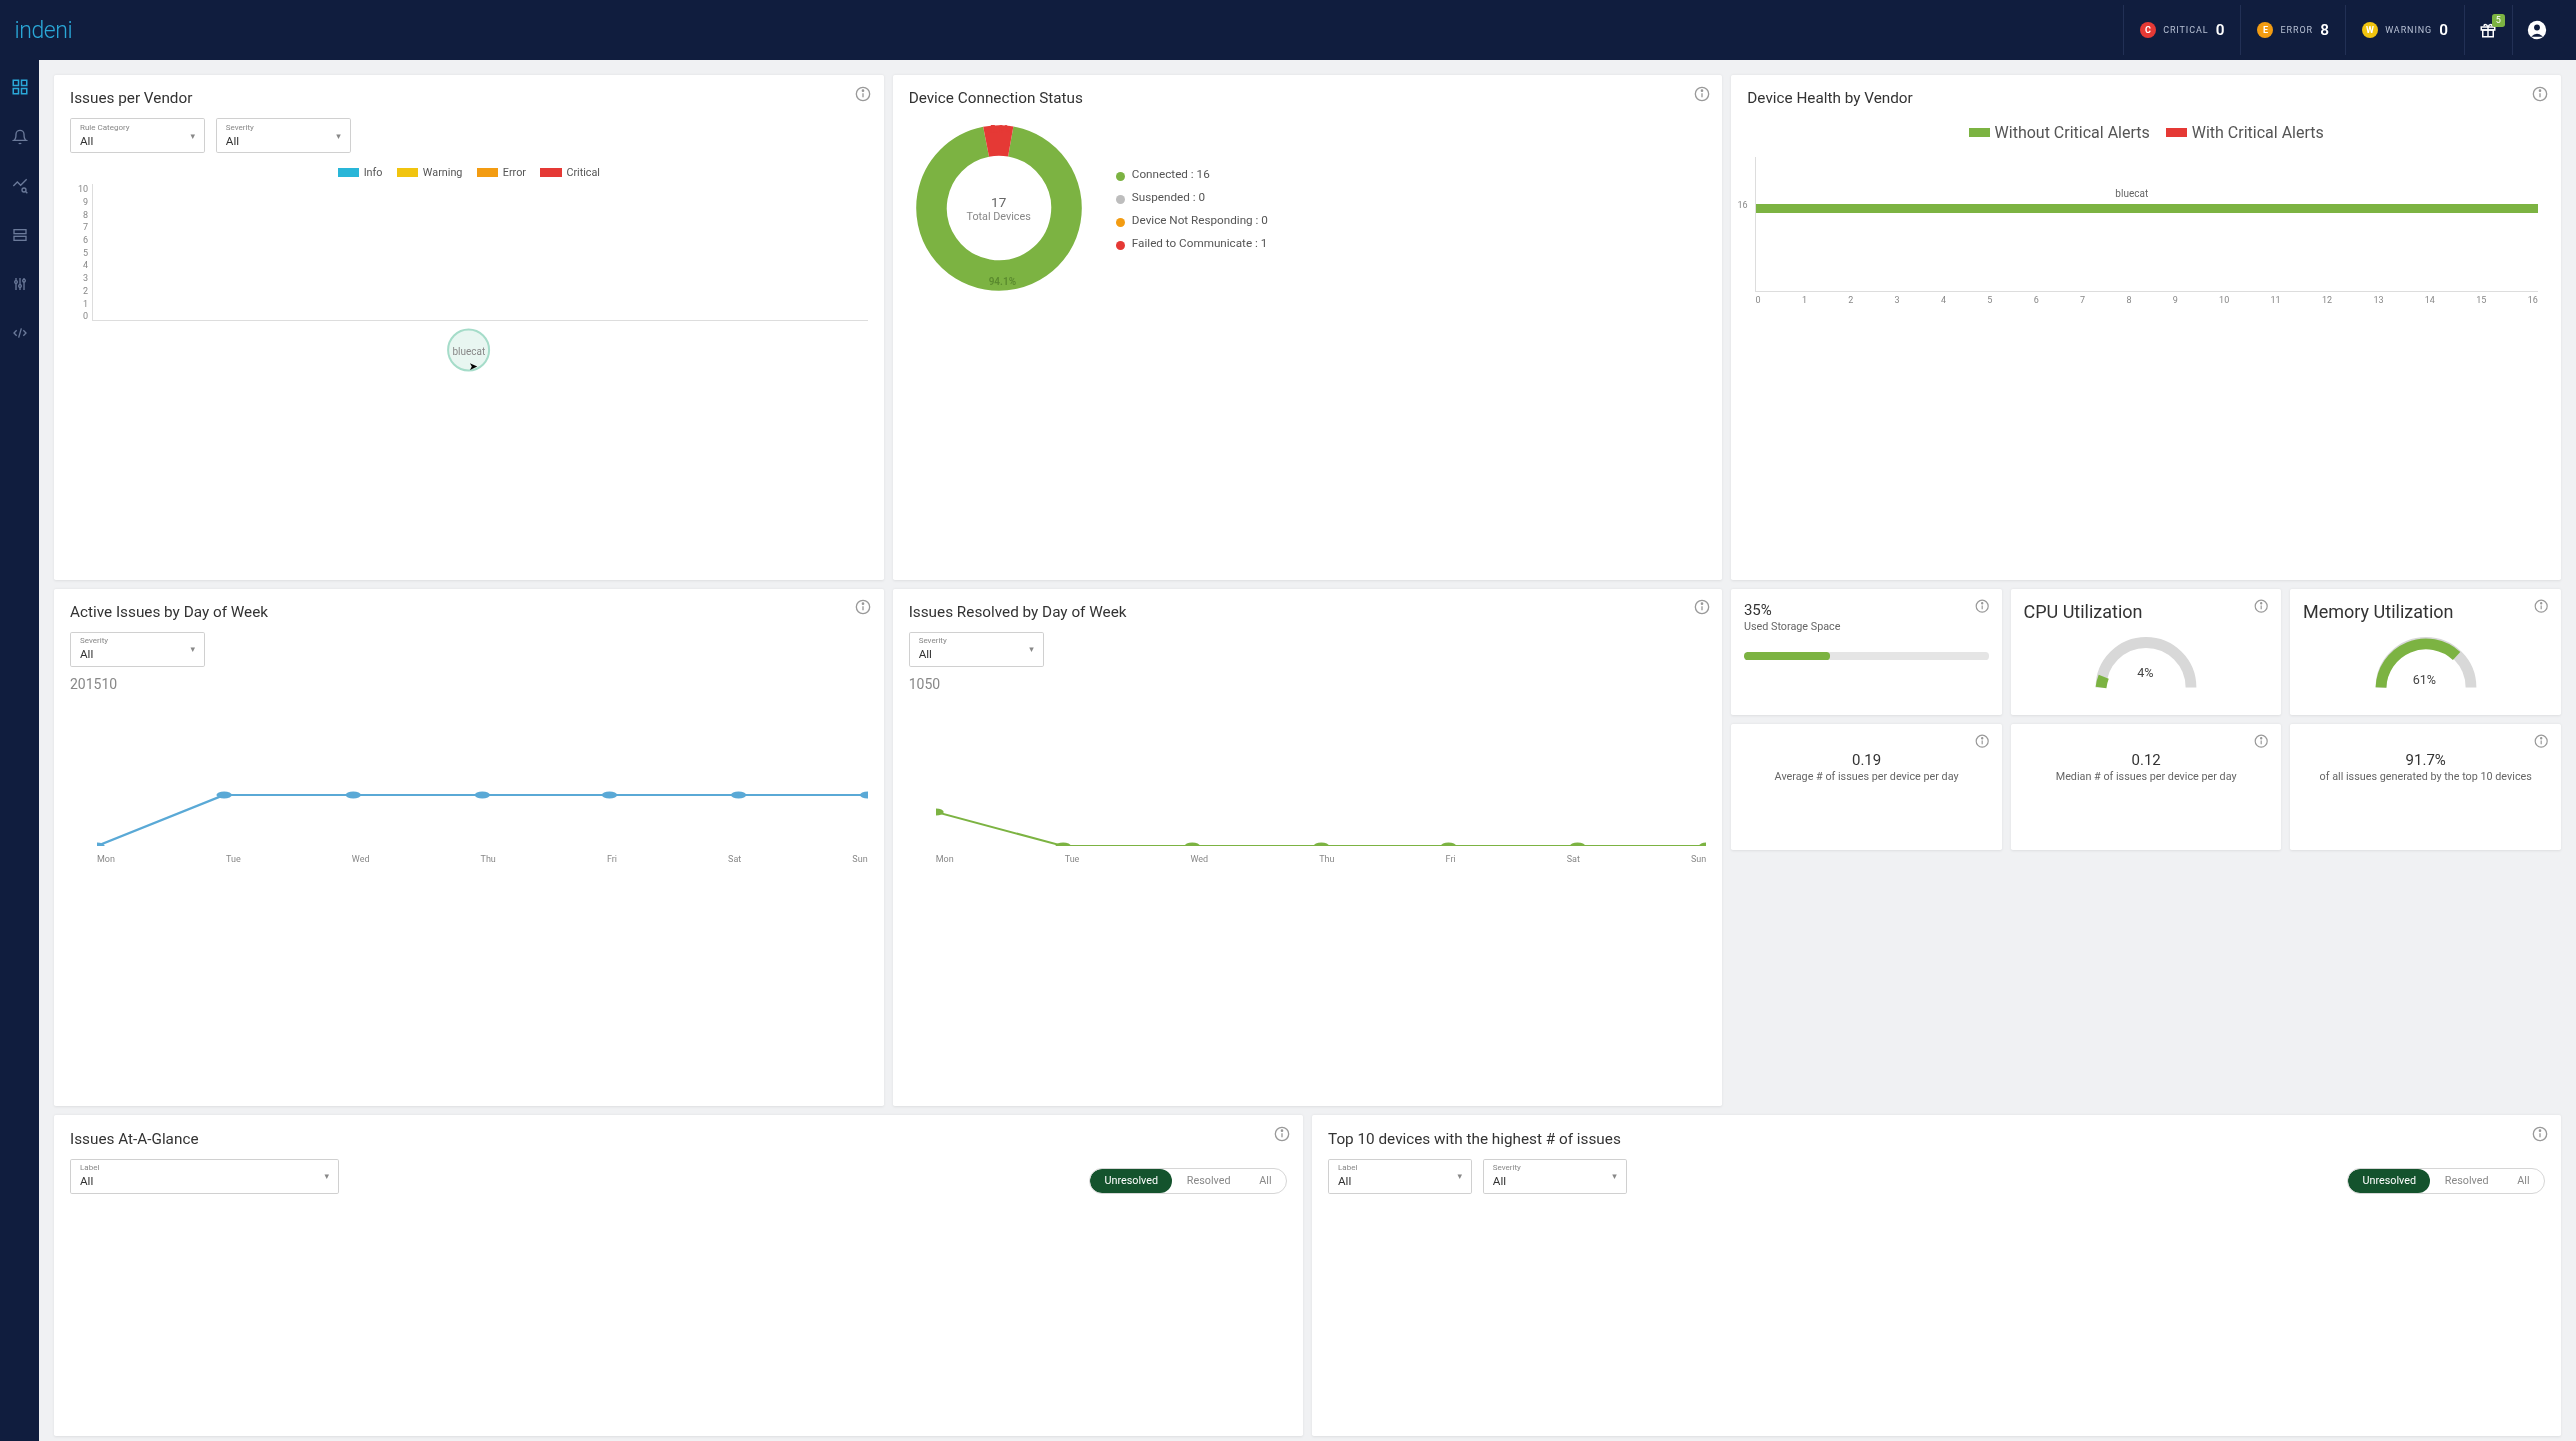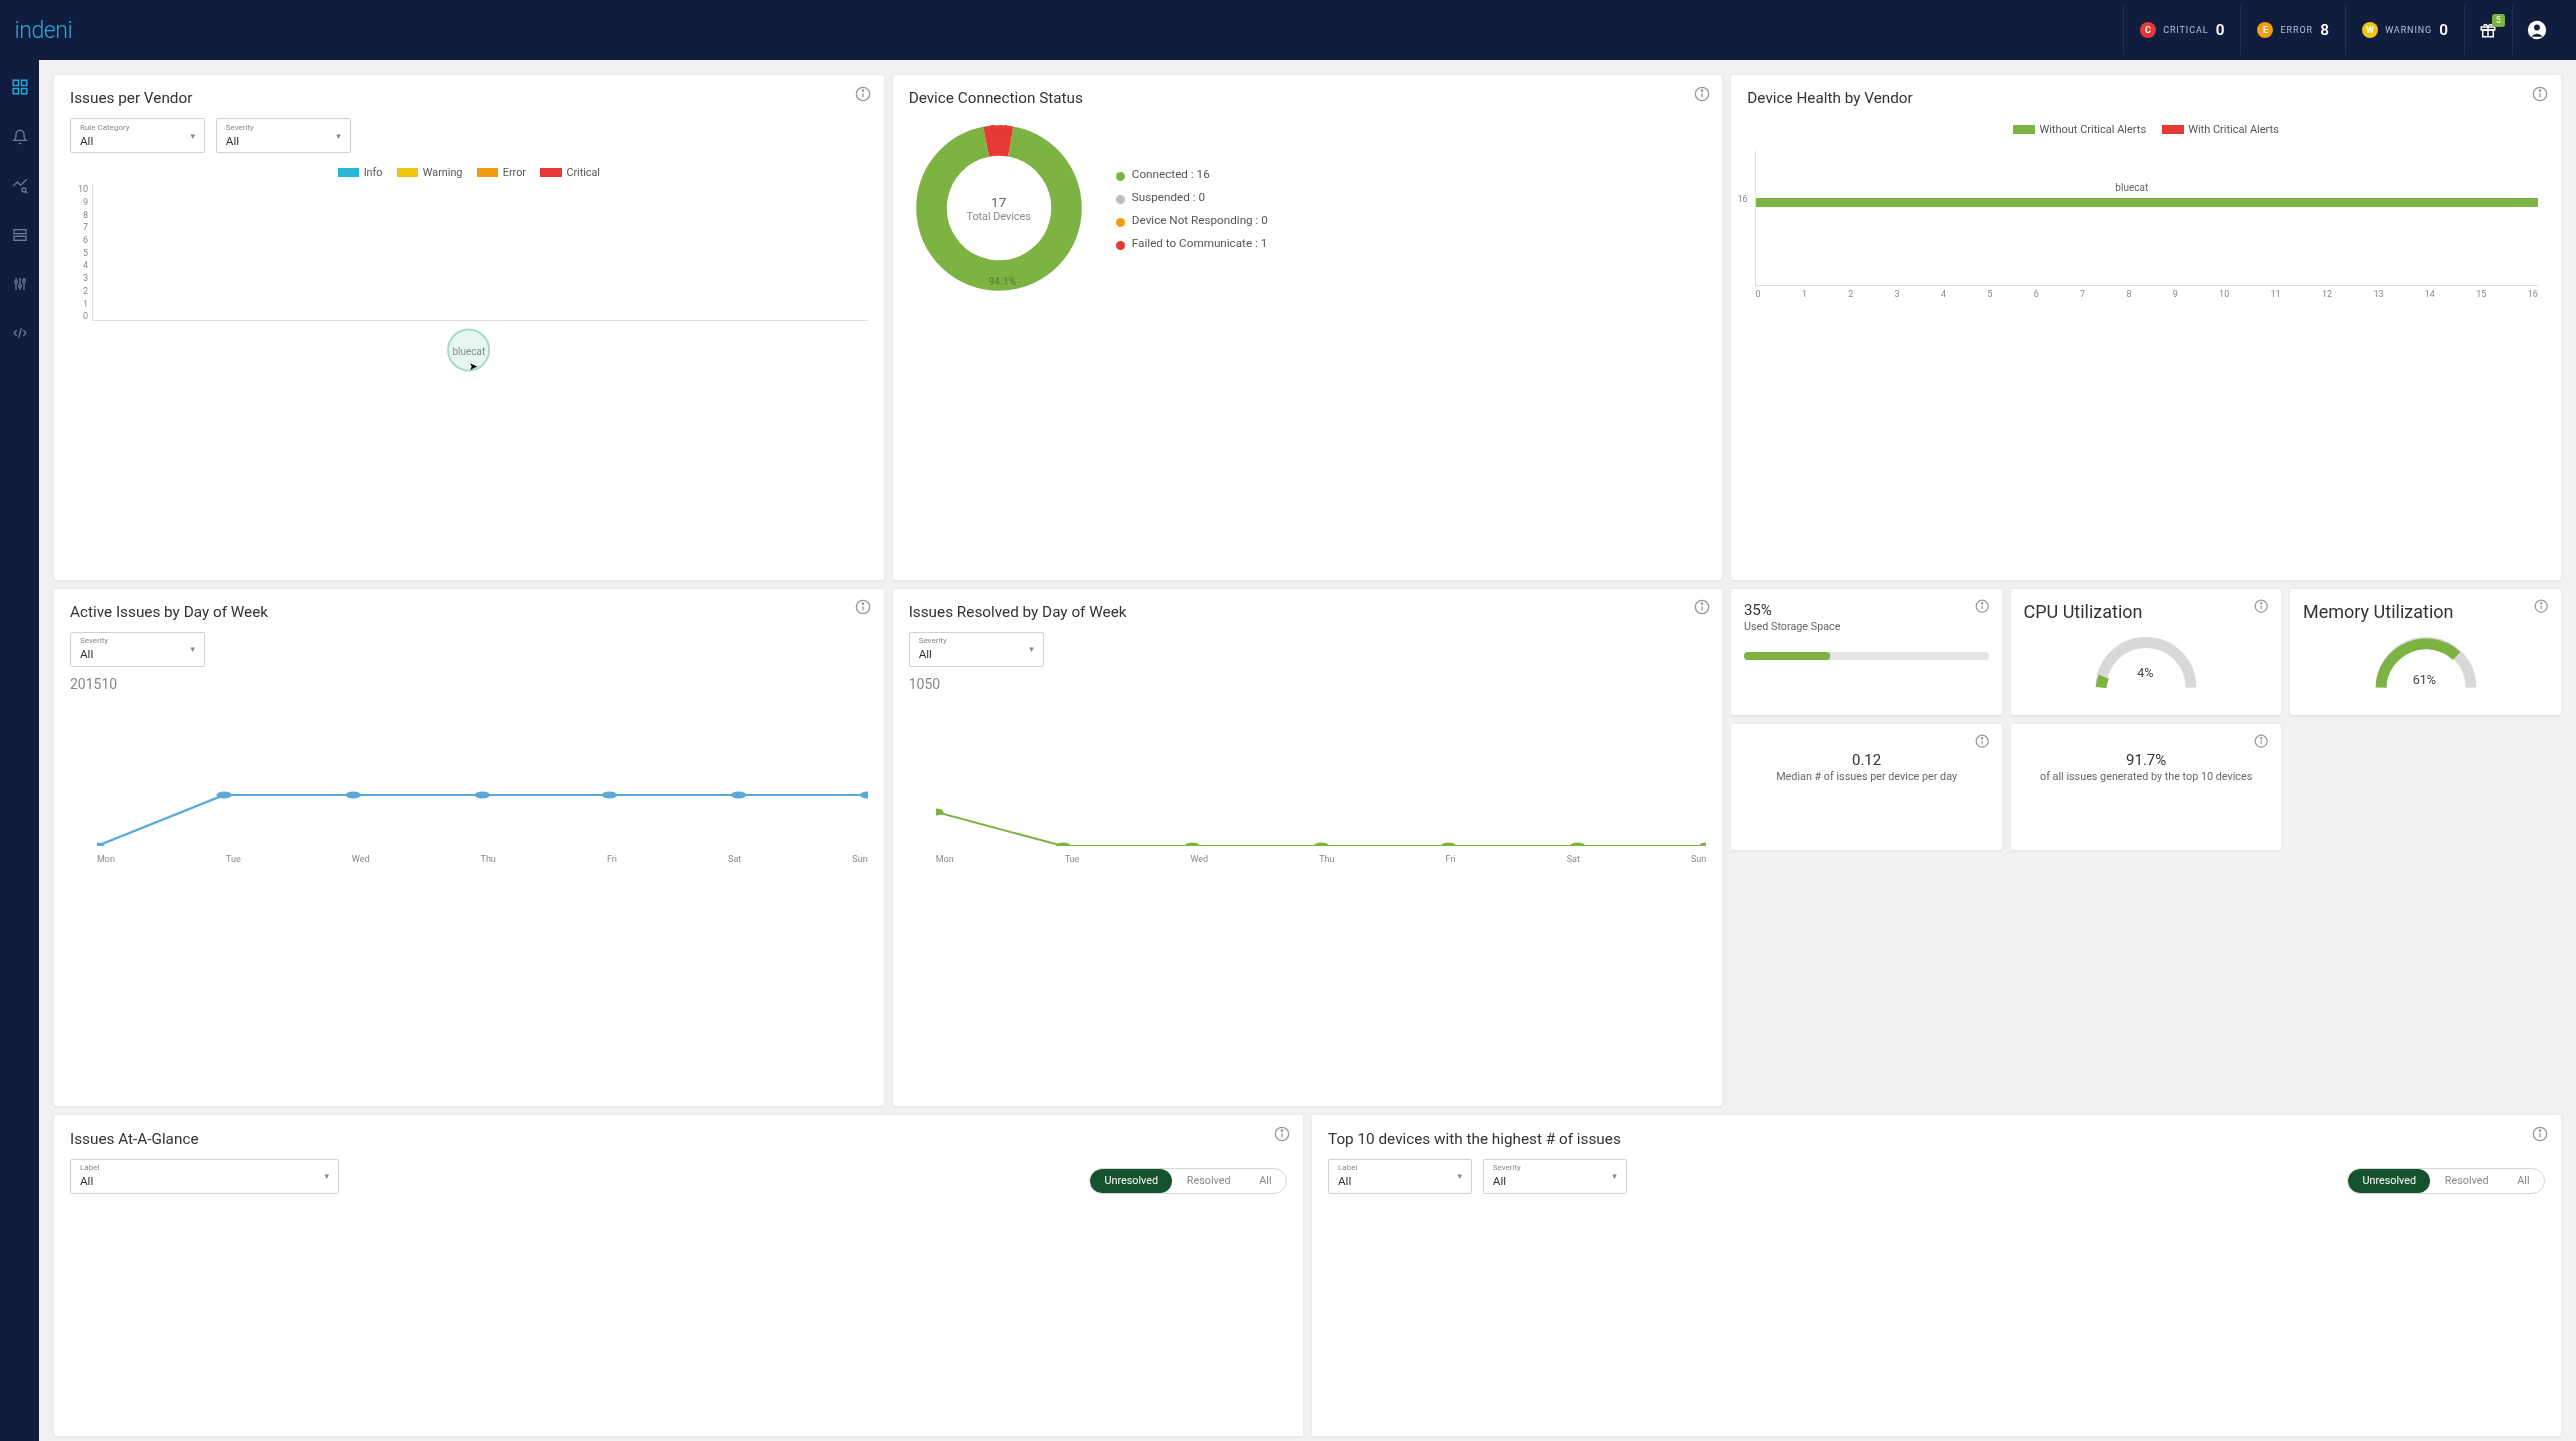--- a/index.html
+++ b/index.html
@@ -46,21 +46,21 @@
 
 .donut-wrap { display: flex; align-items: center; gap: 27px; margin-top: 9px; }
 .donut { position: relative; width: 180px; height: 180px; }
 .donut-center { position: absolute; inset: 0; display: flex; flex-direction: column; align-items: center; justify-content: center; font-size: 10.8px; color: #888; }
 .donut-center .big { font-size: 13.5px; color: #666; }
 .donut-legend { display: flex; flex-direction: column; gap: 9px; font-size: 11.7px; color: #555; }
 .donut-legend-item { display: flex; align-items: flex-end; gap: 7.2px; }
 .dot { width: 9px; height: 9px; border-radius: 50%; }
 
 .hbar-wrap { margin-top: 16px; }
-.hbar-legend { display: flex; justify-content: center; gap: 16px; font-size: 11px; color: #555; margin-bottom: 14.4px; }
+.hbar-legend { display: flex; justify-content: center; gap: 16px; font-size: 16px; color: #555; margin-bottom: 14.4px; }
 .hchart { position: relative; height: 135px; border-left: 0.9px solid #ddd; border-bottom: 0.9px solid #ddd; margin: 0 7.2px; }
 .hbar { position: absolute; left: 0; right: 0; height: 9px; background: #7cb342; top: 35%; }
 .hbar-label { position: absolute; left: 46%; top: calc(35% - 16px); font-size: 10px; color: #666; }
 .h-yaxis { position: absolute; left: -18px; top: 35%; font-size: 9px; color: #888; transform: translateY(-4.5px); }
 .h-xaxis { position: absolute; bottom: -14.4px; left: 0; right: 0; display: flex; justify-content: space-between; font-size: 9px; color: #888; }
 
 .linechart { position: relative; height: 188px; margin-top: 9px; }
 .lc-yaxis { position: absolute; left: 0; top: 0; bottom: 18px; width: 21.5px; display: flex; flex-direction: row; justify-content: space-between; font-size: 14px; color: #888; text-align: right; }
 .lc-plot { position: absolute; left: 27px; right: 0; top: 0; bottom: 18px; }
 .lc-xaxis { position: absolute; left: 27px; right: 0; bottom: 0; display: flex; justify-content: space-between; font-size: 9px; color: #888; }
@@ -461,20 +461,29 @@
           </div>
         </div>
       </div>
       <div class="mini-grid">
         <div class="mini-card" style="text-align:center">
           <span class="info-icon"><svg width="14.4" height="14.4" viewBox="0 0 24 24" fill="none" stroke="#999" stroke-width="2">
                 <circle cx="12" cy="12" r="10"></circle>
                 <line x1="12" y1="11" x2="12" y2="17"></line>
                 <circle cx="12" cy="7" r="1" fill="#999"></circle>
               </svg></span>
+          <div class="mini-big" style="margin-top:14.4px">0.19</div>
+          <div class="mini-sub">Average # of issues per device per day</div>
+        </div>
+        <div class="mini-card" style="text-align:center">
+          <span class="info-icon"><svg width="14.4" height="14.4" viewBox="0 0 24 24" fill="none" stroke="#999" stroke-width="2">
+                <circle cx="12" cy="12" r="10"></circle>
+                <line x1="12" y1="11" x2="12" y2="17"></line>
+                <circle cx="12" cy="7" r="1" fill="#999"></circle>
+              </svg></span>
           <div class="mini-big" style="margin-top:14.4px">0.12</div>
           <div class="mini-sub">Median # of issues per device per day</div>
         </div>
         <div class="mini-card" style="text-align:center">
           <span class="info-icon"><svg width="14.4" height="14.4" viewBox="0 0 24 24" fill="none" stroke="#999" stroke-width="2">
                 <circle cx="12" cy="12" r="10"></circle>
                 <line x1="12" y1="11" x2="12" y2="17"></line>
                 <circle cx="12" cy="7" r="1" fill="#999"></circle>
               </svg></span>
           <div class="mini-big" style="margin-top:14.4px">91.7%</div>

